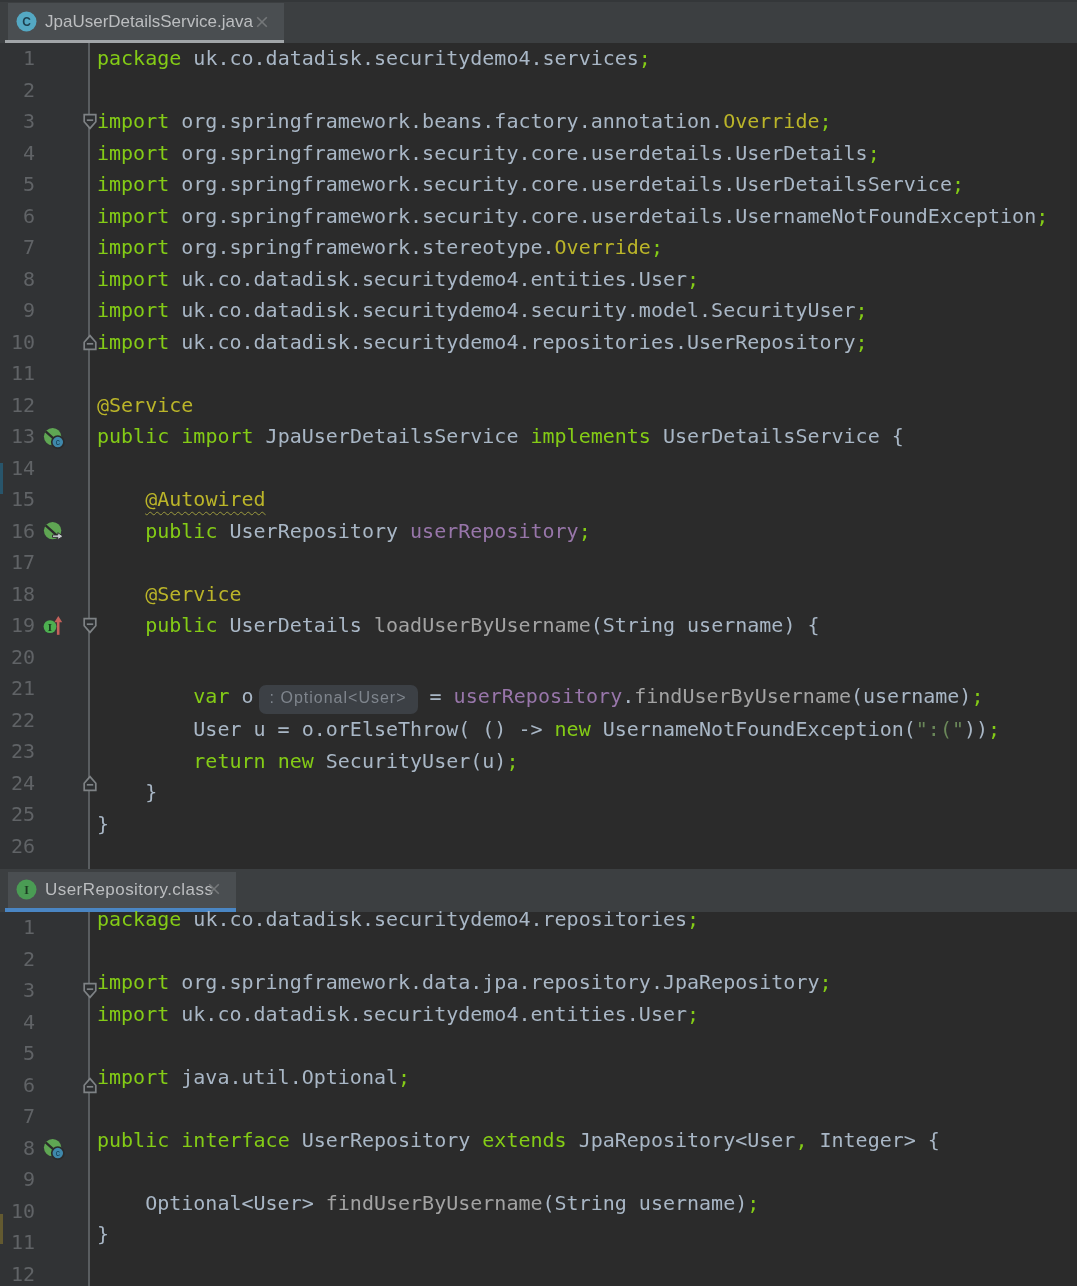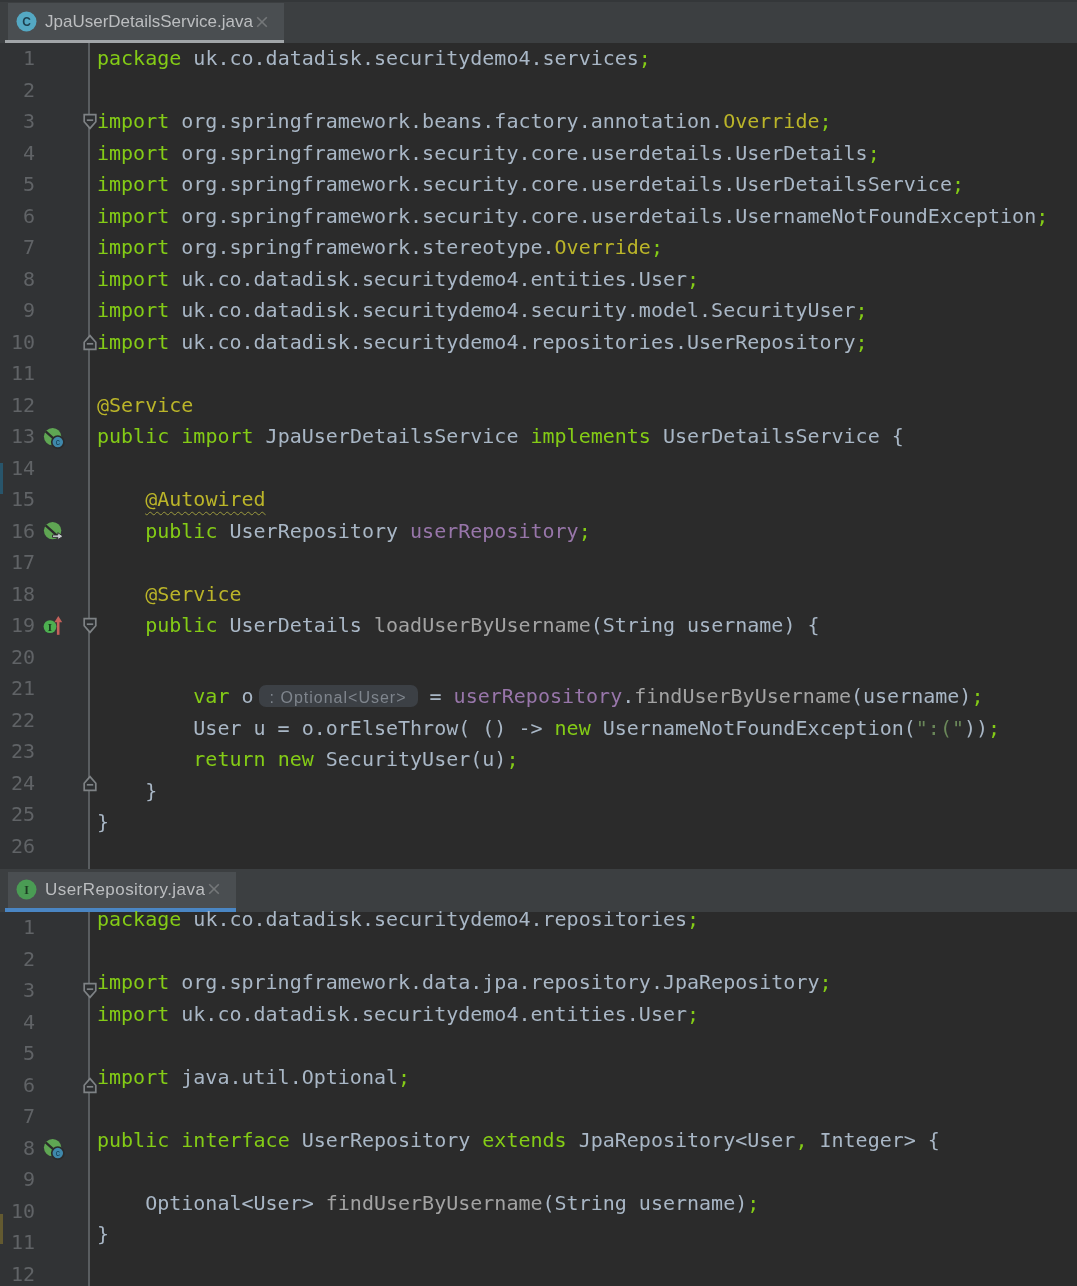--- a/index.html
+++ b/index.html
@@ -13,21 +13,21 @@
 pre{position:absolute;font-size:20px;line-height:31.5px;white-space:pre;color:#a9b7c6}
 pre.ln{left:0;width:35px;text-align:right;color:#606366}
 pre.code{left:97px}
 i{font-style:normal}
 .k{color:#84cc16}
 .a{color:#bbb529}
 .m{color:#a3a3a3}
 .f{color:#9876aa}
 .s{color:#6a8759}
 .wavy{text-decoration:underline wavy #9c9a3e 1px;text-underline-offset:5px}
-.chip{display:inline-block;margin:12px 12px 0 5px;height:22px;line-height:26px;padding:0 11px;
+.chip{display:inline-block;margin:12px 12px 0 5px;height:29px;line-height:26px;padding:0 11px;
  border-radius:7px;background:#3c4045;color:#7f858d;font-family:"Liberation Sans",sans-serif;
  font-size:16px;letter-spacing:1px;vertical-align:0px}
 .po{fill:none;stroke:#7e8285;stroke-width:1.7}
 </style></head><body>
 <div class="gut" style="top:43px;height:826px"></div>
 <div class="gut" style="top:912px;height:374px"></div>
 <div class="sep" style="top:43px;height:826px"></div>
 <div class="sep" style="top:912px;height:374px"></div>
 <div class="bar" style="top:0"></div>
 <div class="abs" style="left:0;top:0;width:1077px;height:2px;background:#343739"></div>
@@ -41,21 +41,21 @@
 <svg class="abs" style="left:255px;top:15px" width="14" height="14" viewBox="0 0 14 14">
     <path d="M2.2 2.2 L11.8 11.8 M11.8 2.2 L2.2 11.8" stroke="#747779" stroke-width="1.6"></path>
   </svg>
 <div class="bar" style="top:869px"></div>
 <div class="tab" style="left:8px;top:872px;width:228px;height:37px"></div>
 <div class="ul" style="left:5px;top:908px;width:231px;height:4px;background:#4a86c4"></div>
 <svg class="abs" style="left:16px;top:879px" width="21" height="21" viewBox="0 0 21 21">
     <circle cx="10.5" cy="10.5" r="10" fill="#4a9c54"></circle>
     <text x="10.5" y="15" font-family="Liberation Serif" font-size="12" font-weight="bold" fill="#1c3b22" text-anchor="middle">I</text>
   </svg>
-<span class="tabtxt" style="left:45px;top:880px;letter-spacing:.45px">UserRepository.java</span>
+<span class="tabtxt" style="left:45px;top:880px;letter-spacing:.45px">UserRepository.class</span>
 <svg class="abs" style="left:207px;top:882px" width="14" height="14" viewBox="0 0 14 14">
     <path d="M2.2 2.2 L11.8 11.8 M11.8 2.2 L2.2 11.8" stroke="#747779" stroke-width="1.6"></path>
   </svg>
 <pre class="ln" style="top:43px">1
 2
 3
 4
 5
 6
 7

